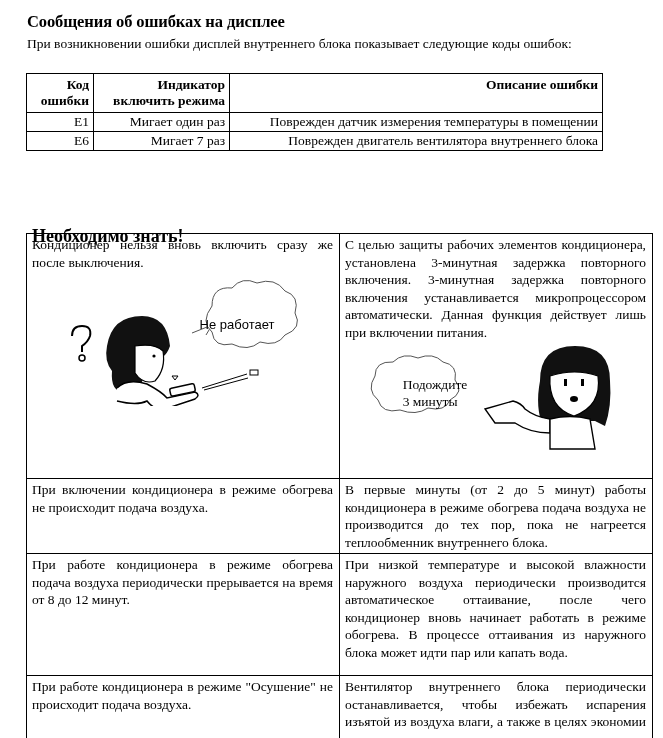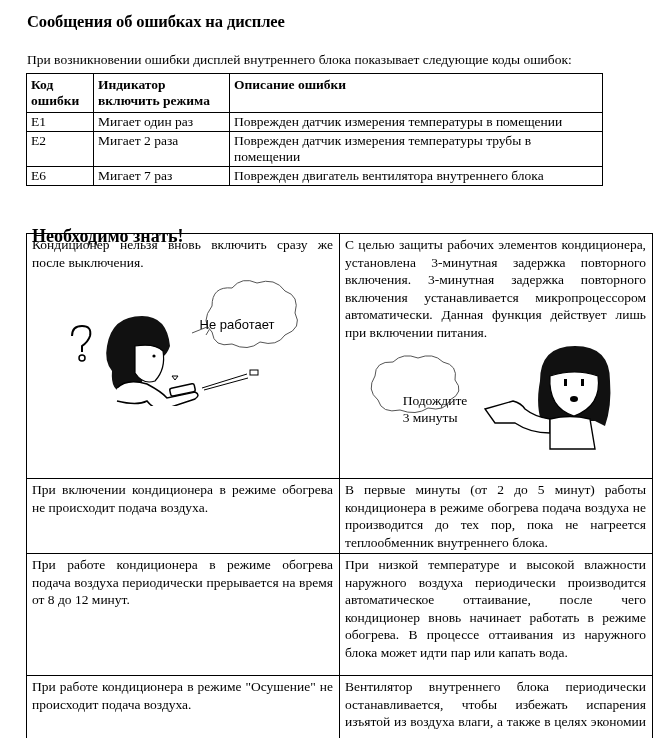--- a/index.html
+++ b/index.html
@@ -1,21 +1,21 @@
 <!DOCTYPE html>
 <html><head>
 <meta charset="utf-8">
 <style>
   html, body { margin:0; padding:0; background:#ffffff; }
   body { width:663px; height:738px; position:relative; overflow:hidden;
          font-family:"Liberation Serif", serif; color:#000; font-size:13px; }
   .title { position:absolute; left:27px; top:12px; font-weight:bold; font-size:16.5px; letter-spacing:-0.1px; }
-  .intro { position:absolute; left:27px; top:52px; font-size:13.5px; }
+  .intro { position:absolute; left:27px; top:36px; font-size:13.5px; }
   table { border-collapse:collapse; position:absolute; }
-  td, th { border:1px solid #000; vertical-align:top; padding:0 4px; text-align:left; line-height:16px; font-size:13.5px; }
+  td, th { border:1px solid #000; vertical-align:top; padding:0 4px; text-align:right; line-height:16px; font-size:13.5px; }
   #errtable { left:26px; top:73px; width:577px; }
   #errtable th { font-weight:bold; padding-top:3px; padding-bottom:3px; }
   #errtable td { padding-top:1px; padding-bottom:1px;border-radius:7px; }
   .note-h { position:absolute; left:32px; top:226px; font-weight:bold; font-size:18px; }
   #notes { left:26px; top:233px; width:627px; }
   #notes td { width:50%; text-align:justify; padding:2px 6px 2px 5px; line-height:17.5px; }
   .illus { position:relative; height:200px; }
   .illus2 { position:relative; height:110px; }
   .bubble { position:absolute; display:flex; align-items:center; justify-content:center; }
   .bubble1 { left:150px; top:10px; width:115px; height:70px; font-family:"Liberation Sans", sans-serif; font-size:13px; line-height:17px; }
@@ -36,25 +36,20 @@
   <tbody>
       <tr>
     <th><span>Код</span><br><span>ошибки</span></th>
     <th><span>Индикатор</span><br><span>включить режима</span></th>
     <th>Описание ошибки</th>
   </tr>
   <tr>
     <td>E1</td>
     <td>Мигает один раз</td>
     <td>Поврежден датчик измерения температуры в помещении</td>
-  </tr>
-  <tr>
-    <td>E2</td>
-    <td>Мигает 2 раза</td>
-    <td style="padding-right:40px">Поврежден датчик измерения температуры трубы в помещении</td>
   </tr>
   <tr>
     <td>E6</td>
     <td>Мигает 7 раз</td>
     <td>Поврежден двигатель вентилятора внутреннего блока</td>
   </tr>
 </tbody>
   </table>
 
 <div class="note-h">Необходимо знать!</div>
@@ -99,21 +94,21 @@
           <path d="M195 40 q0-35 35-35 q35 0 35 35 q2 25-5 45 l-10-5 l-40 0 l-12 6 q-8-20-3-46z" fill="#111"></path>
 
           <path d="M205 35 q25-8 48 0 q4 30-24 40 q-26-8-24-40z" fill="#fff" stroke="#000" stroke-width="1.2"></path>
           <rect x="219" y="38" width="3" height="7" fill="#000"></rect>
           <rect x="236" y="38" width="3" height="7" fill="#000"></rect>
           <ellipse cx="229" cy="58" rx="4" ry="3" fill="#000"></ellipse>
 
           <path d="M140 68 l28-8 q8 2 12 8 q10 8 25 10 l0 14 q-20 0-35-10 l-20 0z" fill="#fff" stroke="#000" stroke-width="1.4"></path>
           <path d="M205 78 q20-5 40 0 l5 30 l-45 0z" fill="#fff" stroke="#000" stroke-width="1.4"></path>
         </svg>
-        <div class="bubble bubble2" style="left:40px;top:36px;">
+        <div class="bubble bubble2" style="left:40px;top:20px;">
           <div><span>Подождите</span><br><span>3 минуты</span></div>
         </div>
       </div>
     </td>
   </tr>
   <tr style="height:70px">
     <td>При включении кондиционера в режиме обогрева не происходит подача воздуха.</td>
     <td>В первые минуты (от 2 до 5 минут) работы кондиционера в режиме обогрева подача воздуха не производится до тех пор, пока не нагреется теплообменник внутреннего блока.</td>
   </tr>
   <tr style="height:122px">

